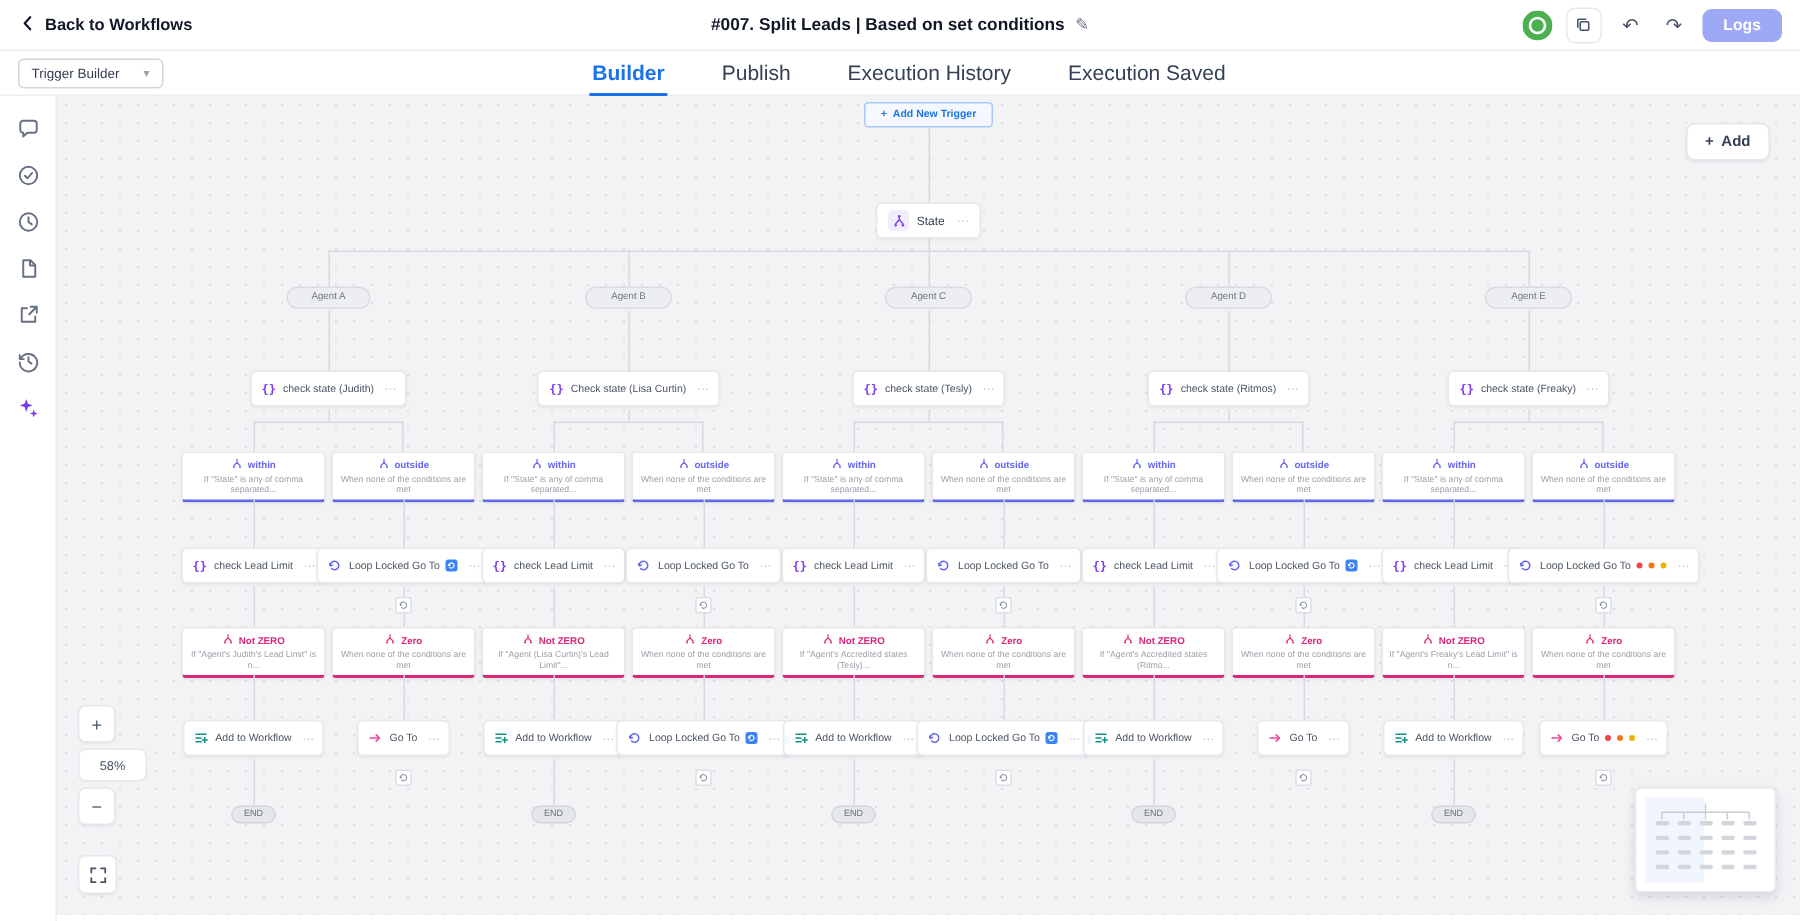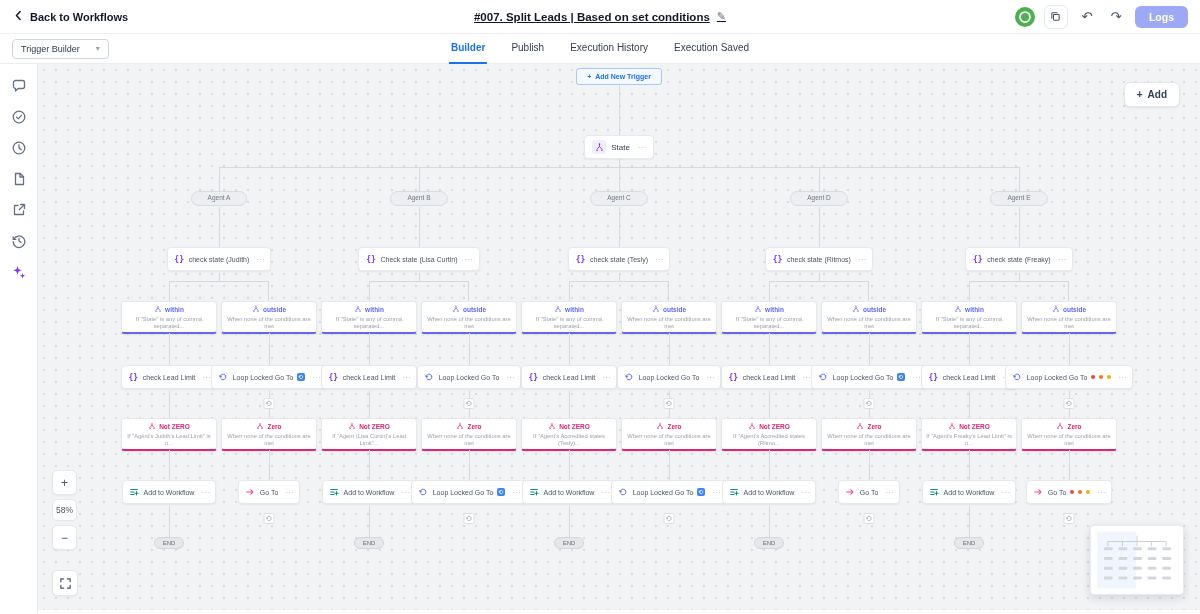--- a/index.html
+++ b/index.html
@@ -6,42 +6,42 @@
   html,body { width:1200px; height:614px; overflow:hidden; background:#fff;
     font-family:"Liberation Sans","DejaVu Sans",sans-serif; }
 
   
   .hdr { height:34px; background:#fff; border-bottom:1px solid #eceef1; display:flex;
     align-items:center; justify-content:space-between; padding:0 12px; position:relative; z-index:5; }
   .hdr-left { display:flex; align-items:center; gap:5px; font-size:11px; font-weight:bold;
     color:#101828; cursor:pointer; }
   .hdr-left svg { width:13px; height:13px; }
   .hdr-center { position:absolute; left:50%; transform:translateX(-50%); display:flex;
-    align-items:center; gap:7px; font-size:11.5px; font-weight:600; color:#101828; white-space:nowrap;text-decoration:underline; }
+    align-items:center; gap:7px; font-size:11.5px; font-weight:600; color:#101828; white-space:nowrap; }
   .pencil { color:#667085; font-size:11px; cursor:pointer; }
   .hdr-right { display:flex; align-items:center; gap:9px; }
   .credits { width:20px; height:20px; }
   .icon-btn { width:24px; height:24px; border:1px solid #e4e7ec; border-radius:6px; background:#fff;
     display:flex; align-items:center; justify-content:center; cursor:pointer; }
   .icon-btn svg { width:13px; height:13px; }
   .ghost-btn { border:none; background:none; color:#475467; font-size:13px; width:20px; height:22px;
     display:flex; align-items:center; justify-content:center; cursor:pointer; }
   .saved-btn { background:#9da9f4; color:#fff; border:none; border-radius:6px; padding:5px 14px;
     font-size:10.5px; font-weight:600; }
 
   
   .tbar { height:30px; background:#fff; border-bottom:1px solid #eceef1; display:flex;
     align-items:center; padding:0 12px; position:relative; z-index:4; }
   .mode-select { display:flex; align-items:center; gap:16px; border:1px solid #d0d5dd; border-radius:4px;
     padding:4px 8px; font-size:9px; color:#344054; background:#fff; cursor:pointer; }
   .chev { color:#98a2b3; font-size:8px; }
   .tabs { position:absolute; left:50%; transform:translateX(-50%); display:flex; gap:22px;
     height:30px; align-items:stretch; }
-  .tab { font-size:10px; color:#344054; display:flex; align-items:center; padding:0 2px;
-    border-bottom:2px solid transparent; cursor:pointer; }
+  .tab { font-size:14px; color:#344054; display:flex; align-items:center; padding:0 2px;
+    border-bottom:2px solid transparent; cursor:pointer;margin-left:12px; }
   .tab.active { color:#1a73e8; font-weight:600; border-bottom-color:#1a73e8; }
   .tb-right { margin-left:auto; display:flex; align-items:center; gap:10px; }
   .test-btn { background:#e8f0fe; color:#1a73e8; font-size:10px; font-weight:600; padding:5px 11px;
     border-radius:4px; border:none; cursor:pointer; }
   .draft-lbl,.publish-lbl { font-size:10px; font-weight:600; color:#101828; }
   .toggle { width:26px; height:14px; border-radius:7px; background:#4353e8; position:relative; cursor:pointer; }
   .knob { width:10px; height:10px; border-radius:50%; background:#fff; position:absolute; top:2px; left:2px; }
 
   
   .main { display:flex; height:550px; }
@@ -122,21 +122,21 @@
     font-size:6.5px; font-weight:bold; }
   .cond-top svg { width:8px; height:8px; }
   .cond-sub { font-size:5.8px; color:#9aa1ab; text-align:center; line-height:1.25; margin-top:2px;
     height:14px; overflow:hidden; }
 
   
   .zoom-panel { position:absolute; left:14px; top:406px; display:flex; flex-direction:column; gap:4px; }
   .zbtn { width:25px; height:25px; background:#fff; border:1px solid #e4e7ec; border-radius:5px;
     font-size:12px; color:#475467; display:flex; align-items:center; justify-content:center;
     box-shadow:0 1px 2px rgba(16,24,40,.05); cursor:pointer; }
-  .zoom-val { width:25px; background:#fff; border:1px solid #e4e7ec; border-radius:5px; text-align:center;
+  .zoom-val { width:46px; background:#fff; border:1px solid #e4e7ec; border-radius:5px; text-align:center;
     font-size:8.5px; color:#475467; padding:5px 0; }
   .fit-btn { position:absolute; left:14px; top:506px; width:26px; height:26px; background:#fff;
     border:1px solid #e4e7ec; border-radius:5px; display:flex; align-items:center; justify-content:center;
     box-shadow:0 1px 2px rgba(16,24,40,.05); cursor:pointer; }
   .fit-btn svg { width:13px; height:13px; }
   .minimap { position:absolute; right:16px; bottom:15px; width:94px; height:70px; background:#fff;
     border:1px solid #e8eaee; border-radius:4px; box-shadow:0 3px 8px rgba(16,24,40,.14); cursor:pointer; }
   .minimap svg { width:100%; height:100%; }
 </style>
 </head>

